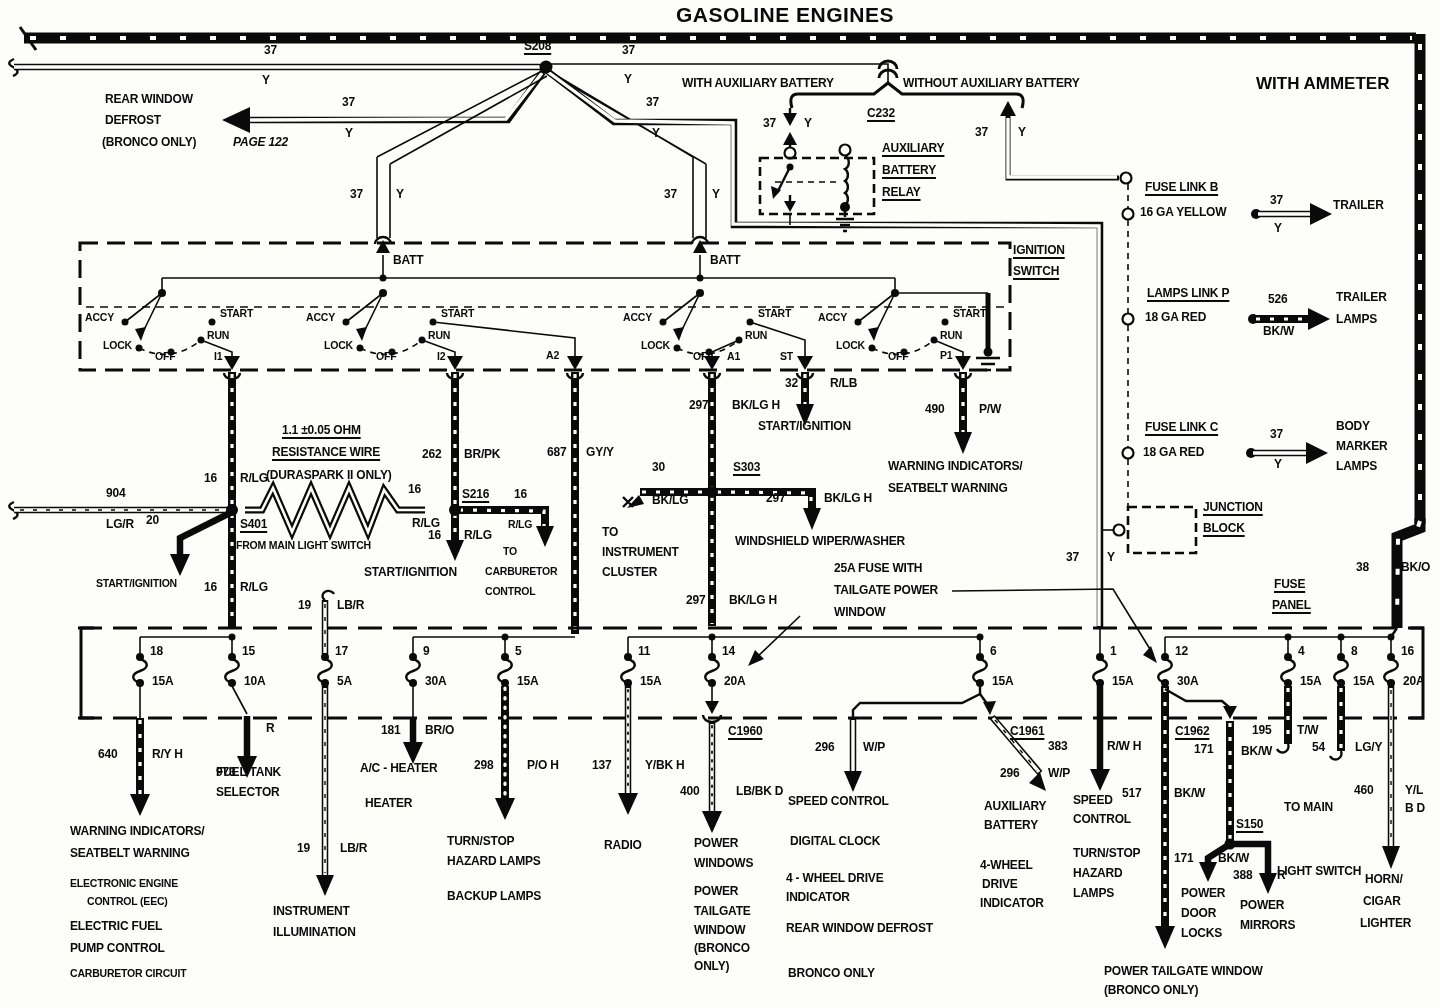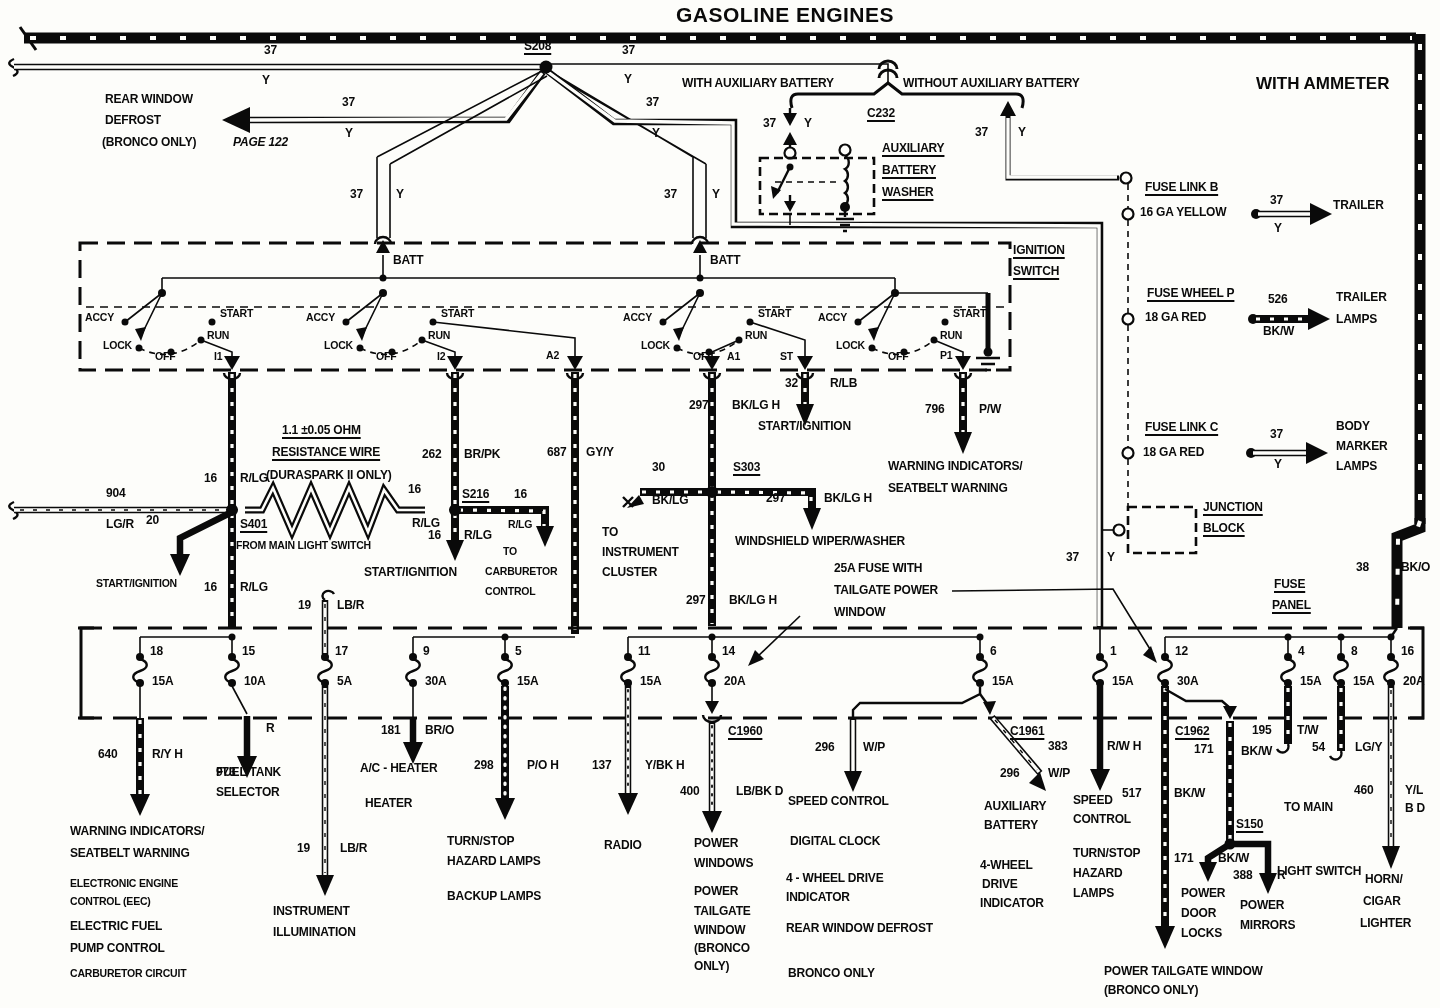--- a/index.html
+++ b/index.html
@@ -380,27 +380,27 @@
       <div class="lbl" style="left: 712px; top: 188px;">Y</div>
       <div class="lbl" style="left: 682px; top: 77px;">WITH AUXILIARY BATTERY</div>
       <div class="lbl" style="left: 903px; top: 77px;">WITHOUT AUXILIARY BATTERY</div>
       <div class="lbl u" style="left: 867px; top: 107px;">C232</div>
       <div class="lbl" style="left: 763px; top: 117px;">37</div>
       <div class="lbl" style="left: 804px; top: 117px;">Y</div>
       <div class="lbl" style="left: 975px; top: 126px;">37</div>
       <div class="lbl" style="left: 1018px; top: 126px;">Y</div>
       <div class="lbl u" style="left: 882px; top: 142px;">AUXILIARY</div>
       <div class="lbl u" style="left: 882px; top: 164px;">BATTERY</div>
-      <div class="lbl u" style="left: 882px; top: 186px;">WASHER</div>
+      <div class="lbl u" style="left: 882px; top: 186px;">RELAY</div>
       <div class="lbl u" style="left: 1145px; top: 181px;">FUSE LINK B</div>
       <div class="lbl" style="left: 1140px; top: 206px;">16 GA YELLOW</div>
       <div class="lbl" style="left: 1270px; top: 194px;">37</div>
       <div class="lbl" style="left: 1274px; top: 222px;">Y</div>
       <div class="lbl" style="left: 1333px; top: 199px;">TRAILER</div>
-      <div class="lbl u" style="left: 1147px; top: 287px;">FUSE WHEEL P</div>
+      <div class="lbl u" style="left: 1147px; top: 287px;">LAMPS LINK P</div>
       <div class="lbl" style="left: 1145px; top: 311px;">18 GA RED</div>
       <div class="lbl" style="left: 1268px; top: 293px;">526</div>
       <div class="lbl" style="left: 1263px; top: 325px;">BK/W</div>
       <div class="lbl" style="left: 1336px; top: 291px;">TRAILER</div>
       <div class="lbl" style="left: 1336px; top: 313px;">LAMPS</div>
       <div class="lbl u" style="left: 1145px; top: 421px;">FUSE LINK C</div>
       <div class="lbl" style="left: 1143px; top: 446px;">18 GA RED</div>
       <div class="lbl" style="left: 1270px; top: 428px;">37</div>
       <div class="lbl" style="left: 1274px; top: 458px;">Y</div>
       <div class="lbl" style="left: 1336px; top: 420px;">BODY</div>
@@ -466,21 +466,21 @@
       <div class="lbl sm" style="left: 485px; top: 586px;">CONTROL</div>
       <div class="lbl" style="left: 204px; top: 581px;">16</div>
       <div class="lbl" style="left: 240px; top: 581px;">R/LG</div>
       <div class="lbl" style="left: 298px; top: 599px;">19</div>
       <div class="lbl" style="left: 337px; top: 599px;">LB/R</div>
       <div class="lbl" style="left: 689px; top: 399px;">297</div>
       <div class="lbl" style="left: 732px; top: 399px;">BK/LG H</div>
       <div class="lbl" style="left: 785px; top: 377px;">32</div>
       <div class="lbl" style="left: 830px; top: 377px;">R/LB</div>
       <div class="lbl" style="left: 758px; top: 420px;">START/IGNITION</div>
-      <div class="lbl" style="left: 925px; top: 403px;">796</div>
+      <div class="lbl" style="left: 925px; top: 403px;">490</div>
       <div class="lbl" style="left: 979px; top: 403px;">P/W</div>
       <div class="lbl" style="left: 888px; top: 460px;">WARNING INDICATORS/</div>
       <div class="lbl" style="left: 888px; top: 482px;">SEATBELT WARNING</div>
       <div class="lbl" style="left: 652px; top: 461px;">30</div>
       <div class="lbl u" style="left: 733px; top: 461px;">S303</div>
       <div class="lbl" style="left: 652px; top: 494px;">BK/LG</div>
       <div class="lbl" style="left: 766px; top: 492px;">297</div>
       <div class="lbl" style="left: 824px; top: 492px;">BK/LG H</div>
       <div class="lbl" style="left: 602px; top: 526px;">TO</div>
       <div class="lbl" style="left: 602px; top: 546px;">INSTRUMENT</div>
@@ -525,21 +525,21 @@
       <div class="lbl" style="left: 1403px; top: 675px;">20A</div>
       <div class="lbl" style="left: 98px; top: 748px;">640</div>
       <div class="lbl" style="left: 152px; top: 748px;">R/Y H</div>
       <div class="lbl" style="left: 216px; top: 722px; margin-top: 44px;">973</div>
       <div class="lbl" style="left: 266px; top: 722px;">R</div>
       <div class="lbl" style="left: 216px; top: 766px;">FUEL TANK</div>
       <div class="lbl" style="left: 216px; top: 786px;">SELECTOR</div>
       <div class="lbl" style="left: 70px; top: 825px;">WARNING INDICATORS/</div>
       <div class="lbl" style="left: 70px; top: 847px;">SEATBELT WARNING</div>
       <div class="lbl sm" style="left: 70px; top: 878px;">ELECTRONIC ENGINE</div>
-      <div class="lbl sm" style="left: 70px; top: 896px;">CONTROL (EEC)</div>
+      <div class="lbl sm" style="left: 87px; top: 896px;">CONTROL (EEC)</div>
       <div class="lbl" style="left: 70px; top: 920px;">ELECTRIC FUEL</div>
       <div class="lbl" style="left: 70px; top: 942px;">PUMP CONTROL</div>
       <div class="lbl sm" style="left: 70px; top: 968px;">CARBURETOR CIRCUIT</div>
       <div class="lbl" style="left: 297px; top: 842px;">19</div>
       <div class="lbl" style="left: 340px; top: 842px;">LB/R</div>
       <div class="lbl" style="left: 273px; top: 905px;">INSTRUMENT</div>
       <div class="lbl" style="left: 273px; top: 926px;">ILLUMINATION</div>
       <div class="lbl" style="left: 381px; top: 724px;">181</div>
       <div class="lbl" style="left: 425px; top: 724px;">BR/O</div>
       <div class="lbl" style="left: 360px; top: 762px;">A/C - HEATER</div>

